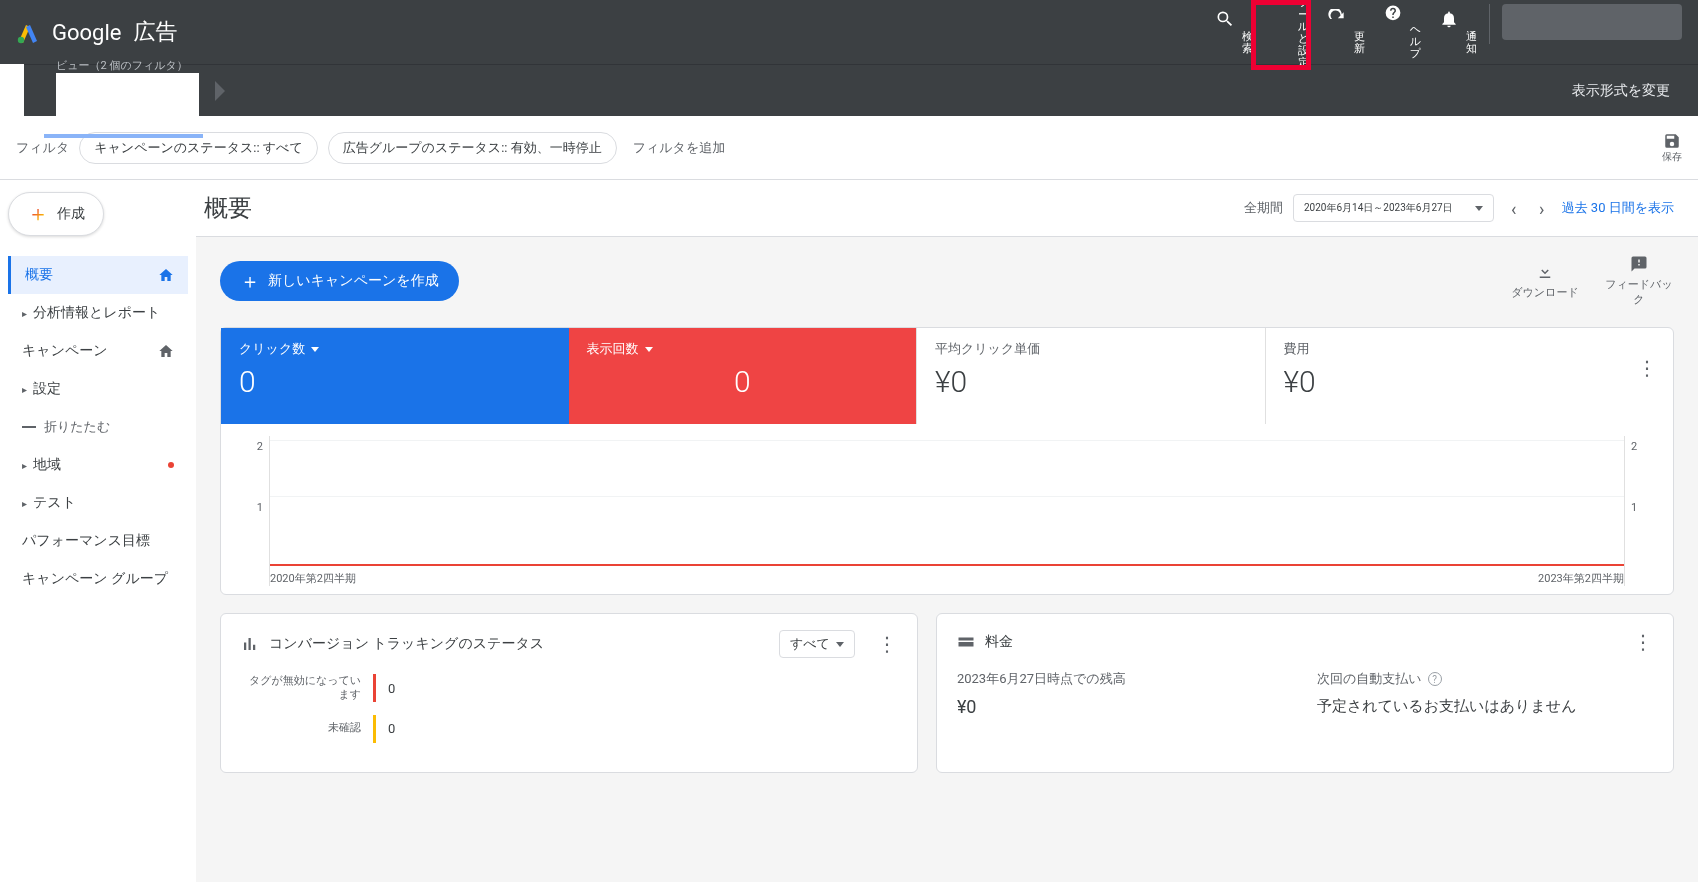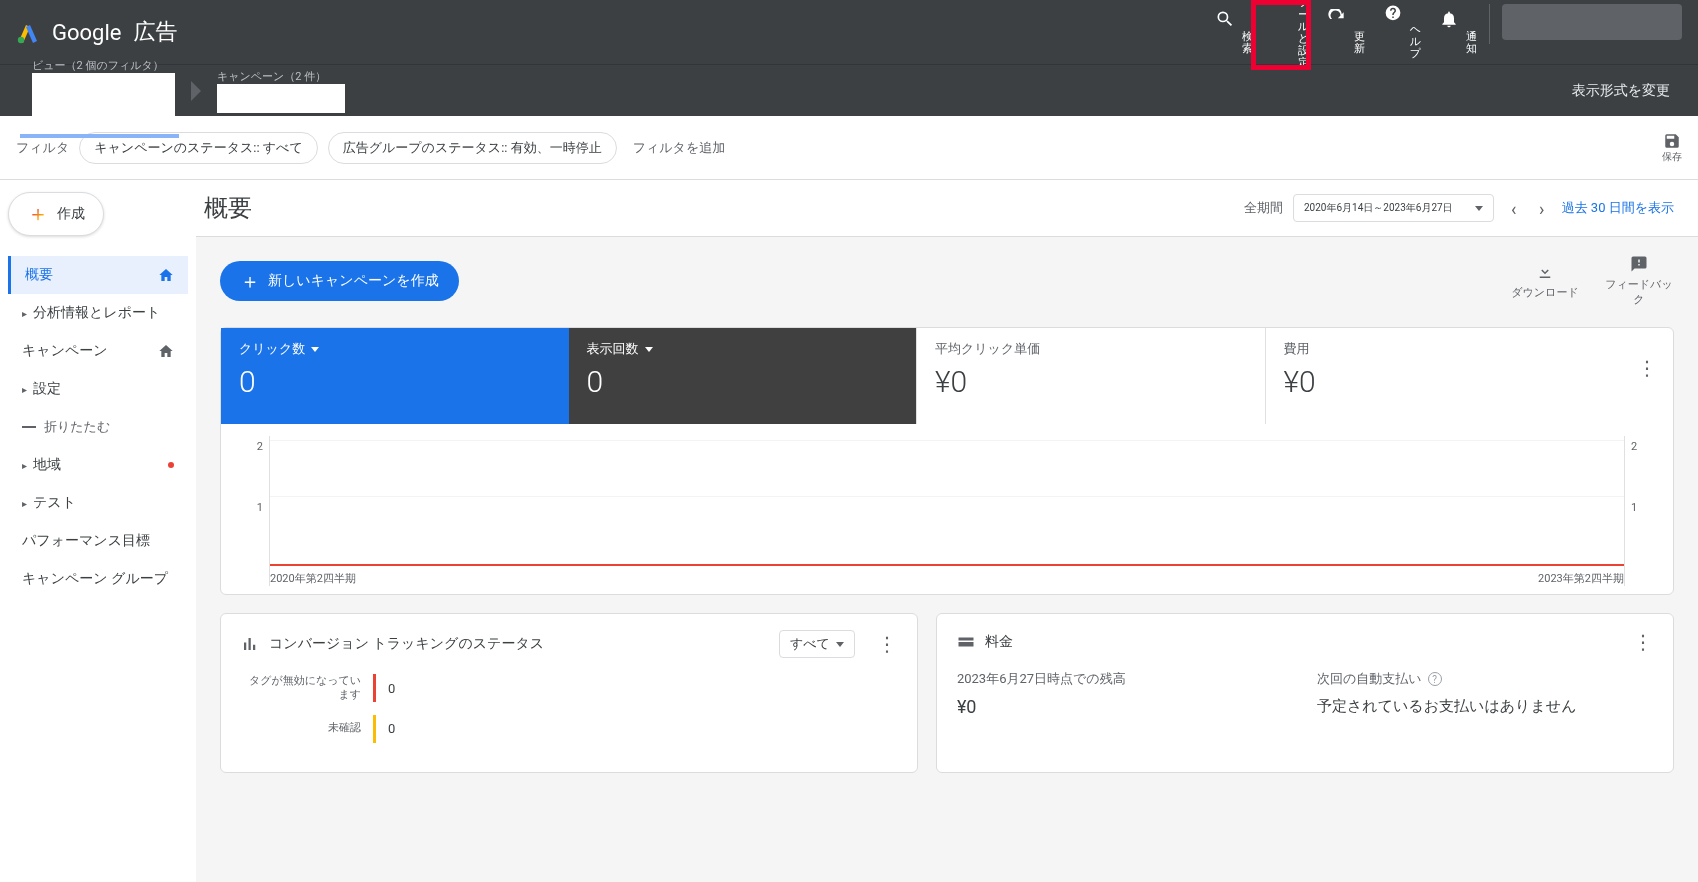--- a/index.html
+++ b/index.html
@@ -15,21 +15,21 @@
   .topbar-spacer { flex: 1; }
   .topbar-actions { display: flex; align-items: flex-start; gap: 0; }
   .topbar-action { display: flex; flex-direction: column; align-items: center; justify-content: center; width: 56px; height: 56px; cursor: pointer; font-size: 11px; gap: 2px; position: relative; }
   .topbar-action svg { width: 20px; height: 20px; fill: #fff; }
   .topbar-action .lbl { line-height: 1.1; text-align: right; margin-left: 37px; }
   .tools-highlight { position: absolute; top: -4px; left: -2px; right: -2px; bottom: -10px; border: 5px solid #e03; }
   .topbar-divider { width: 1px; height: 40px; background: #5f6368; margin: 0 12px; }
   .account-box { width: 180px; height: 36px; background: #5f6368; border-radius: 4px; }
   
   
-  .subbar { height: 52px; background: #3c4043; display: flex; align-items: center; padding: 0 12px; color: #fff; border-top: 1px solid #313438; }
+  .subbar { height: 52px; background: #3c4043; display: flex; align-items: center; padding: 0 12px; color: #fff; border-top: 1px solid #313438; margin-left: 24px; }
   .breadcrumb-seg { display: flex; flex-direction: column; padding: 0 12px; position: relative; }
   .breadcrumb-seg .sub { font-size: 11px; color: #bdc1c6; }
   .breadcrumb-seg .main { font-size: 14px; display: flex; align-items: center; gap: 6px; }
   .breadcrumb-seg .main svg { width: 16px; height: 16px; fill: #fff; }
   .bc-sep { width: 0; height: 0; border-top: 10px solid transparent; border-bottom: 10px solid transparent; border-left: 10px solid #5f6368; margin: 0 4px; }
   .bc-dropdown { margin-left: 8px; border-top: 5px solid #fff; border-left: 4px solid transparent; border-right: 4px solid transparent; display: inline-block; }
   .subbar-spacer { flex: 1; }
   .subbar-right { font-size: 14px; color: #e8eaed; padding: 0 16px; cursor: pointer; }
   .active-underline { position: absolute; bottom: -14px; left: 8px; right: 8px; height: 4px; background: #8ab4f8; }
   
@@ -76,21 +76,21 @@
   .new-campaign .pl { font-size: 20px; line-height: 1; }
   .action-row .sp { flex: 1; }
   .mini-action { display: flex; flex-direction: column; align-items: center; font-size: 11px; color: #5f6368; margin-left: 24px; cursor: pointer; gap: 4px; width: 70px; text-align: center; }
   .mini-action svg { width: 18px; height: 18px; fill: #5f6368; }
   
   
   .card { background: #fff; border: 1px solid #dadce0; border-radius: 6px; margin-bottom: 18px; }
   .metric-row { display: flex; }
   .metric { flex: 1; padding: 12px 18px 18px; min-height: 96px; position: relative; cursor: pointer; }
   .metric.blue { background: #1a73e8; color: #fff; }
-  .metric.red { background: #404040; color: #fff; }
+  .metric.red { background: #ef4444; color: #fff; text-align: center; }
   .metric .label { font-size: 13px; display: flex; align-items: center; gap: 6px; }
   .metric .label .dd { border-top: 5px solid currentColor; border-left: 4px solid transparent; border-right: 4px solid transparent; }
   .metric .value { font-size: 30px; margin-top: 6px; font-weight: 300; }
   .metric-sep { width: 1px; background: #e0e0e0; }
   .metric-menu { position: absolute; right: 16px; top: 28px; font-size: 20px; color: #5f6368; cursor: pointer; }
   
   
   .chart-area { padding: 12px 20px 8px; }
   .chart-body { display: flex; height: 150px; }
   .y-axis-l, .y-axis-r { width: 28px; display: flex; flex-direction: column; justify-content: space-between; font-size: 11px; color: #5f6368; text-align: right; padding: 4px 6px 24px; }
@@ -186,27 +186,20 @@
     <span class="main">
       <svg viewBox="0 0 24 24">
           <path d="M12 3l10 9h-3v9h-5v-6h-4v6H5v-9H2z"></path>
         </svg>
       <span>すべてのキャンペーン</span>
       <span class="bc-dropdown"></span>
     </span>
     <div class="active-underline"></div>
   </div>
   <div class="bc-sep"></div>
-  <div class="breadcrumb-seg">
-    <span class="sub">キャンペーン（2 件）</span>
-    <span class="main">
-      <span>キャンペーンを選択</span>
-      <span class="bc-dropdown"></span>
-    </span>
-  </div>
   <div class="subbar-spacer"></div>
   <div class="subbar-right">表示形式を変更</div>
 </div>
 
 <div class="filterbar">
   <span class="filter-label">フィルタ</span>
   <span class="filter-chip">キャンペーンのステータス:: すべて</span>
   <span class="filter-chip">広告グループのステータス:: 有効、一時停止</span>
   <span class="filter-add">フィルタを追加</span>
   <div class="filterbar-spacer"></div>

